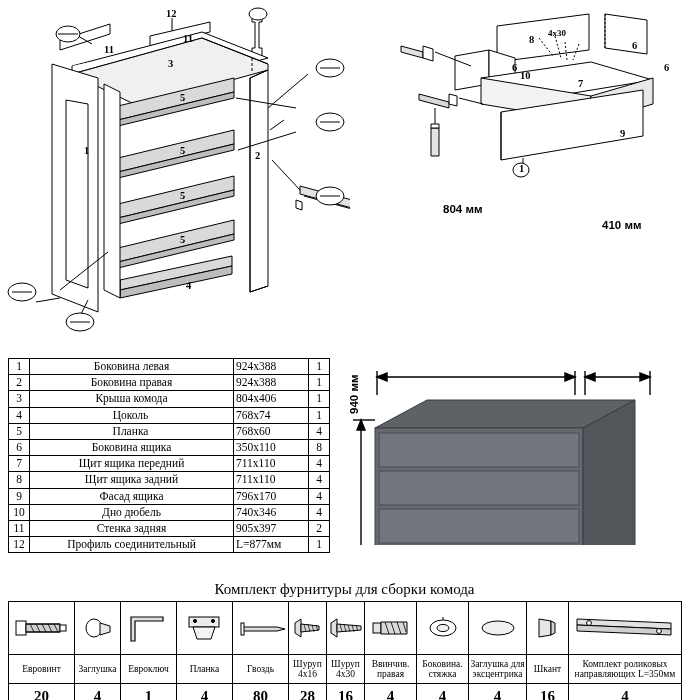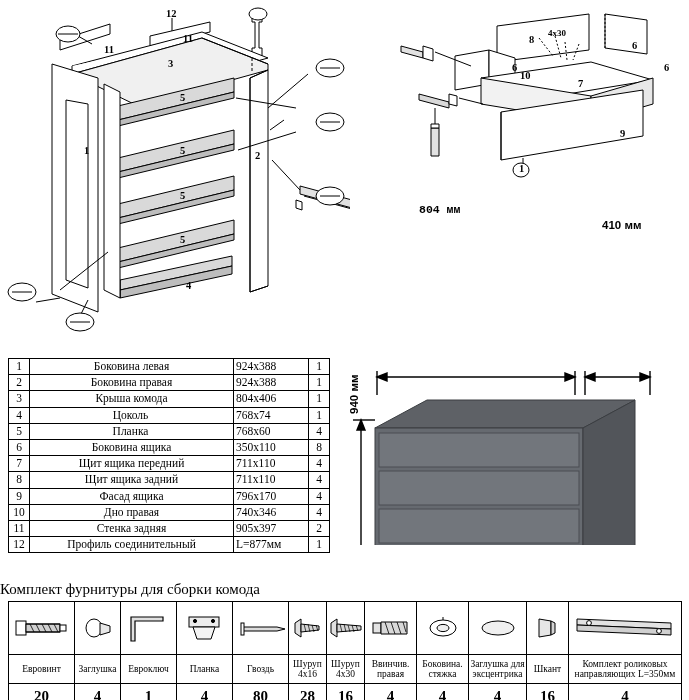--- a/index.html
+++ b/index.html
@@ -44,21 +44,21 @@
   .pt-name.center { text-align: center; padding-left: 0; }
   .pt-dim { width: 70px; }
   .pt-qty { width: 16px; text-align: center; }
 
   
   .hw-title {
     position: absolute;
     left: 0;
     top: 581px;
     width: 689px;
-    text-align: left;
+    text-align: center;
     font-size: 15px;
     font-family: "Liberation Serif", serif;
   }
   .hw-table {
     position: absolute;
     left: 8px;
     top: 601px;
     width: 673px;
     border-collapse: collapse;
     table-layout: fixed;
@@ -281,21 +281,21 @@
 
     <g stroke="#000" stroke-width="1.4" fill="#000">
       <line x1="16" y1="225" x2="16" y2="398"></line>
       <polygon points="16,225 12,235 20,235"></polygon>
       <polygon points="16,398 12,388 20,388"></polygon>
       <line x1="8" y1="225" x2="30" y2="225"></line>
       <line x1="8" y1="398" x2="30" y2="398"></line>
     </g>
   </svg>
 
-  <div class="dim-label" style="left:419px;top:203px;font-family:Liberation Mono, monospace;">804 мм</div>
+  <div class="dim-label" style="left:443px;top:203px;">804 мм</div>
   <div class="dim-label" style="left:602px;top:203px;margin-top:16px;">410 мм</div>
   <div class="dim-label dim-vert" style="left:348px;top:414px;">940 мм</div>
 
   <table class="parts-table">
     <tbody>
       <tr>
         <td class="pt-num">1</td>
         <td class="pt-name">Боковина левая</td>
         <td class="pt-dim">924x388</td>
         <td class="pt-qty">1</td>
@@ -343,21 +343,21 @@
         <td class="pt-qty">4</td>
       </tr>
       <tr>
         <td class="pt-num">9</td>
         <td class="pt-name">Фасад ящика</td>
         <td class="pt-dim">796x170</td>
         <td class="pt-qty">4</td>
       </tr>
       <tr>
         <td class="pt-num">10</td>
-        <td class="pt-name">Дно правая</td>
+        <td class="pt-name">Дно дюбель</td>
         <td class="pt-dim">740x346</td>
         <td class="pt-qty">4</td>
       </tr>
       <tr>
         <td class="pt-num">11</td>
         <td class="pt-name">Стенка задняя</td>
         <td class="pt-dim">905x397</td>
         <td class="pt-qty">2</td>
       </tr>
       <tr>

